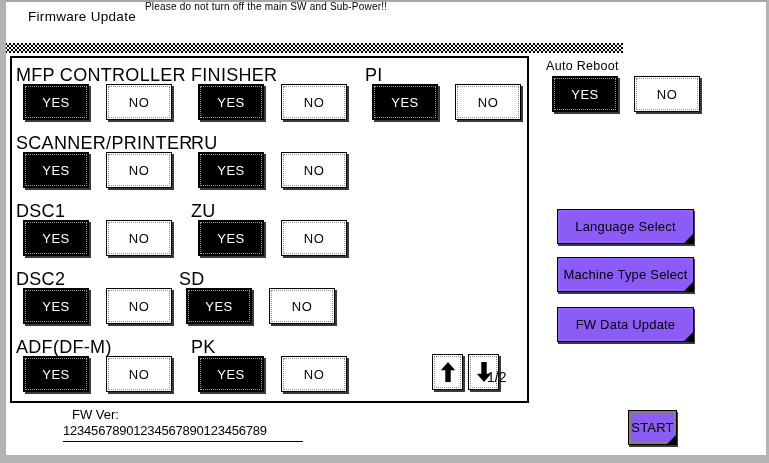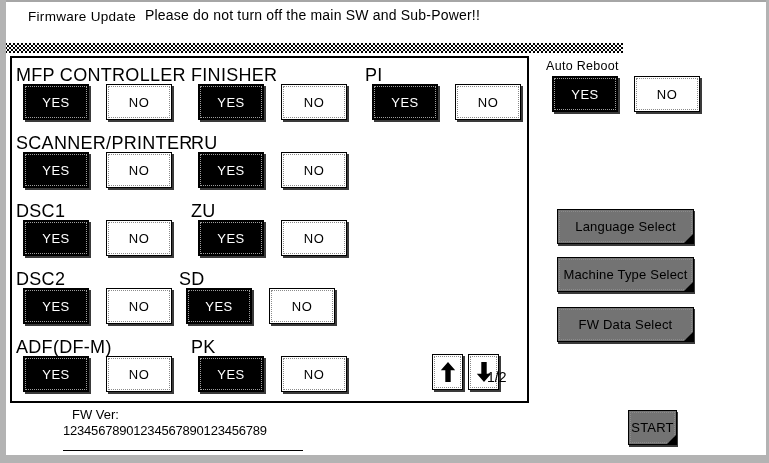--- a/index.html
+++ b/index.html
@@ -9,21 +9,21 @@
     font-family:"Liberation Sans","DejaVu Sans",sans-serif;color:#000;
   }
   
   .frame{position:absolute;background:#b3b3b3;z-index:50;}
   .frame-top{left:0;top:0;right:0;height:2px;background:#a6a6a6;}
   .frame-left{left:0;top:0;bottom:0;width:6px;}
   .frame-right{right:0;top:0;bottom:0;width:3px;}
   .frame-bottom{left:0;bottom:0;right:0;height:8px;}
 
   .title{position:absolute;left:28px;top:9px;font-size:13.5px;letter-spacing:0.3px;}
-  .warning{position:absolute;left:145px;top:7px;font-size:14px;letter-spacing:0.2px;}
+  .warning{position:absolute;left:145px;top:1px;font-size:10px;letter-spacing:0.2px;}
 
   .divider{
     position:absolute;left:3px;top:43px;width:620px;height:10px;background-color:#fff;
     background-image:
       linear-gradient(45deg,#000 25%,transparent 25%,transparent 75%,#000 75%),
       linear-gradient(45deg,#000 25%,transparent 25%,transparent 75%,#000 75%);
     background-size:4px 4px;background-position:0 0,2px 2px;
   }
 
   .panel{position:absolute;left:10px;top:56px;width:519px;height:347px;border:2px solid #000;}
@@ -43,33 +43,33 @@
   .pos-no{left:90px;top:19px;}
 
   .arrow-btn{
     position:absolute;width:31px;height:36px;background:#fff;border:1px solid #000;
     box-shadow:2px 2px 0 #3a3a3a;display:flex;align-items:center;justify-content:center;cursor:pointer;
   }
   .arrow-btn::before{content:"";position:absolute;inset:1px;border:1px dotted #8a8a8a;pointer-events:none;}
   .page-ind{position:absolute;left:487px;top:369px;font-size:14px;}
 
   .menu-btn{
-    position:absolute;left:557px;width:137px;height:35px;background:#737373;border:1px solid #000;
+    position:absolute;left:557px;width:137px;height:35px;background:#8b5cf6;border:1px solid #000;
     box-shadow:1px 2px 0 #3a3a3a;display:flex;align-items:center;justify-content:center;
     font-size:13px;letter-spacing:0.2px;cursor:pointer;white-space:nowrap;
   }
   .menu-btn::before{content:"";position:absolute;inset:1px;border:1px dotted #8a8a8a;pointer-events:none;}
   .menu-btn::after{content:"";position:absolute;right:0;bottom:0;width:0;height:0;
     border-bottom:9px solid #000;border-left:9px solid transparent;}
 
   .start-btn{left:628px;top:410px;width:49px;height:35px;}
 
   .fw-label{position:absolute;left:72px;top:407px;font-size:13px;}
   .fw-value{position:absolute;left:63px;top:423px;width:240px;font-size:13px;
-    border-bottom:1px solid #000;padding-bottom:12px;letter-spacing:-0.2px;white-space:nowrap;}
+    border-bottom:1px solid #000;padding-bottom:3px;letter-spacing:-0.2px;white-space:nowrap;}
 
   .ar-label{position:absolute;left:546px;top:59px;font-size:12.5px;letter-spacing:0.3px;}
 </style>
 </head>
 <body>
 
 <div class="window">
 
   <div class="frame frame-top"></div>
   <div class="frame frame-left"></div>
@@ -159,20 +159,20 @@
   </div>
 
   <div class="page-ind">1/2</div>
 
   <div class="ar-label">Auto Reboot</div>
   <div class="obtn on" style="left:552px;top:76px">YES</div>
   <div class="obtn" style="left:634px;top:76px">NO</div>
 
   <div class="menu-btn" style="top:209px">Language Select</div>
   <div class="menu-btn" style="top:257px">Machine Type Select</div>
-  <div class="menu-btn" style="top:307px">FW Data Select</div>
+  <div class="menu-btn" style="top:307px">FW Data Update</div>
 
   <div class="menu-btn start-btn">START</div>
 
   <div class="fw-label">FW Ver:</div>
   <div class="fw-value">12345678901234567890123456789</div>
 
 </div>
 
 </body></html>

